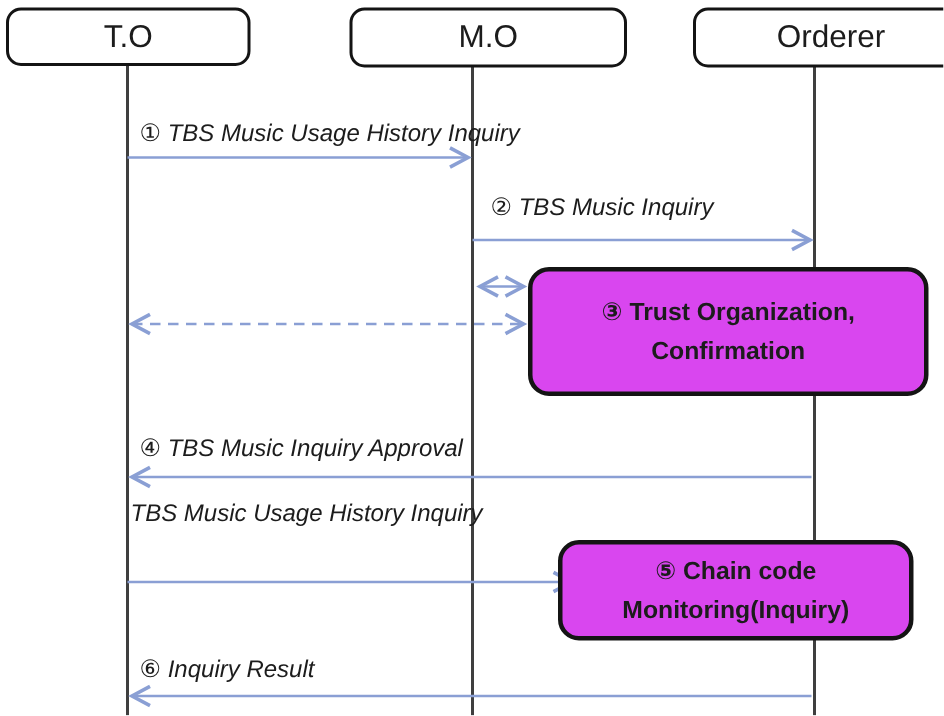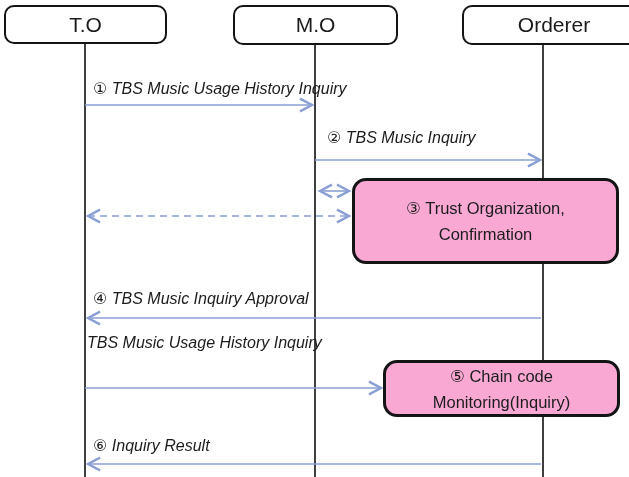--- a/index.html
+++ b/index.html
@@ -18,24 +18,24 @@
   svg.arrow-layer { position:absolute; left:0; top:0; z-index:2; }
   svg.arrow-layer line { stroke:var(--arrow-color); stroke-width:1.6px; }
   svg.arrow-layer path.head { stroke:var(--arrow-color); fill:none; }
   .actor-box {
     position:absolute; z-index:3; background:#fff;
     border:2px solid var(--border-color); border-radius:10px;
     display:flex; align-items:center; justify-content:center;
     font-size:21px;
   }
   .note-box {
-    position:absolute; z-index:3; background:#f9a8d4;
+    position:absolute; z-index:3; background:#d946ef;
     border:3px solid var(--border-color); border-radius:14px;
     display:flex; flex-direction:column; align-items:center; justify-content:center;
-    font-size:16.5px; line-height:26px; text-align:center;
+    font-size:16.5px; line-height:26px; text-align:center;font-weight:bold;
   }
   .msg-label {
     position:absolute; z-index:4; font-size:16px; white-space:nowrap;font-style:italic;
   }
 </style>
 </head>
 <body>
 
 <div class="canvas">
 
@@ -54,32 +54,32 @@
     <line x1="320" y1="191" x2="349" y2="191" marker-start="url(#head)" marker-end="url(#head)"></line>
     <line x1="88" y1="216" x2="349" y2="216" stroke-dasharray="7 5" marker-start="url(#head)" marker-end="url(#head)"></line>
     <line x1="541" y1="318" x2="88" y2="318" marker-end="url(#head)"></line>
     <line x1="85" y1="388" x2="381" y2="388" marker-end="url(#head)"></line>
     <line x1="541" y1="464" x2="88" y2="464" marker-end="url(#head)"></line>
   </svg>
 
   <div class="actor-box" style="left:4px;top:5px;width:163px;height:39px;">
     <span>T.O</span>
   </div>
-  <div class="actor-box" style="left:233px;top:5px;width:165px;height:40px;">
+  <div class="actor-box" style="left:233px;top:5px;width:185px;height:40px;">
     <span>M.O</span>
   </div>
   <div class="actor-box" style="left:462px;top:5px;width:184px;height:40px;">
     <span>Orderer</span>
   </div>
 
   <div class="note-box" style="left:352px;top:178px;width:267px;height:86px;">
     <div>③ Trust Organization,</div>
     <div>Confirmation</div>
   </div>
-  <div class="note-box" style="left:383px;top:360px;width:237px;height:57px;">
+  <div class="note-box" style="left:372px;top:360px;width:237px;height:67px;">
     <div>⑤ Chain code</div>
     <div>Monitoring(Inquiry)</div>
   </div>
 
   <div class="msg-label" style="left:93px;top:79px;">① TBS Music Usage History Inquiry</div>
   <div class="msg-label" style="left:93px;top:289px;">④ TBS Music Inquiry Approval</div>
   <div class="msg-label" style="left:327px;top:128px;">② TBS Music Inquiry</div>
   <div class="msg-label" style="left:87px;top:334px;">TBS Music Usage History Inquiry</div>
   <div class="msg-label" style="left:93px;top:436px;">⑥ Inquiry Result</div>
 

